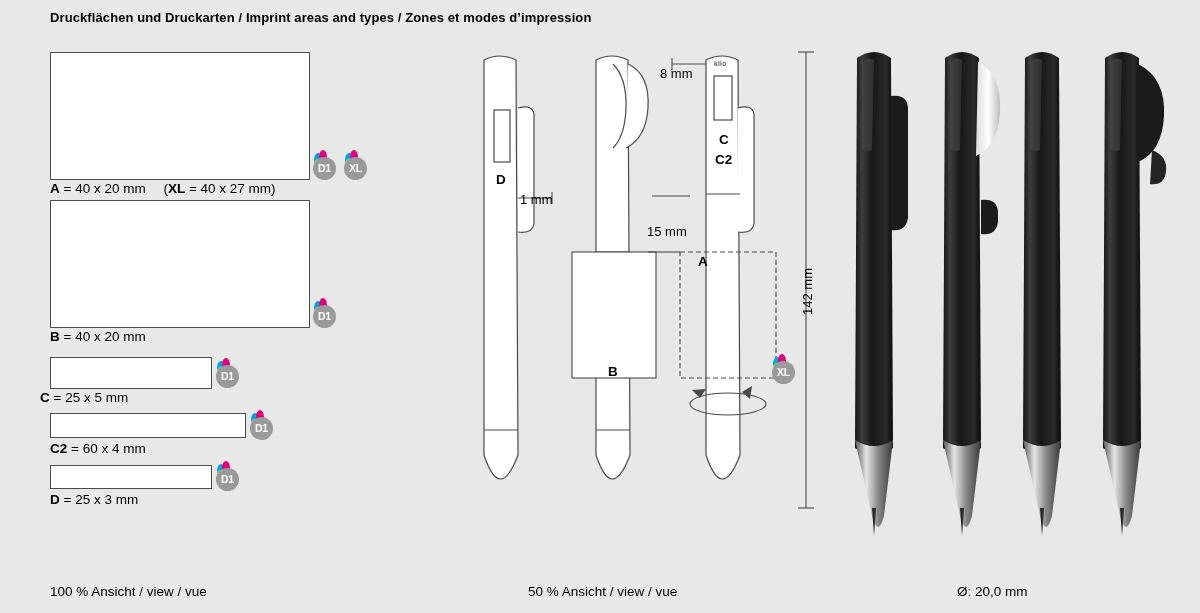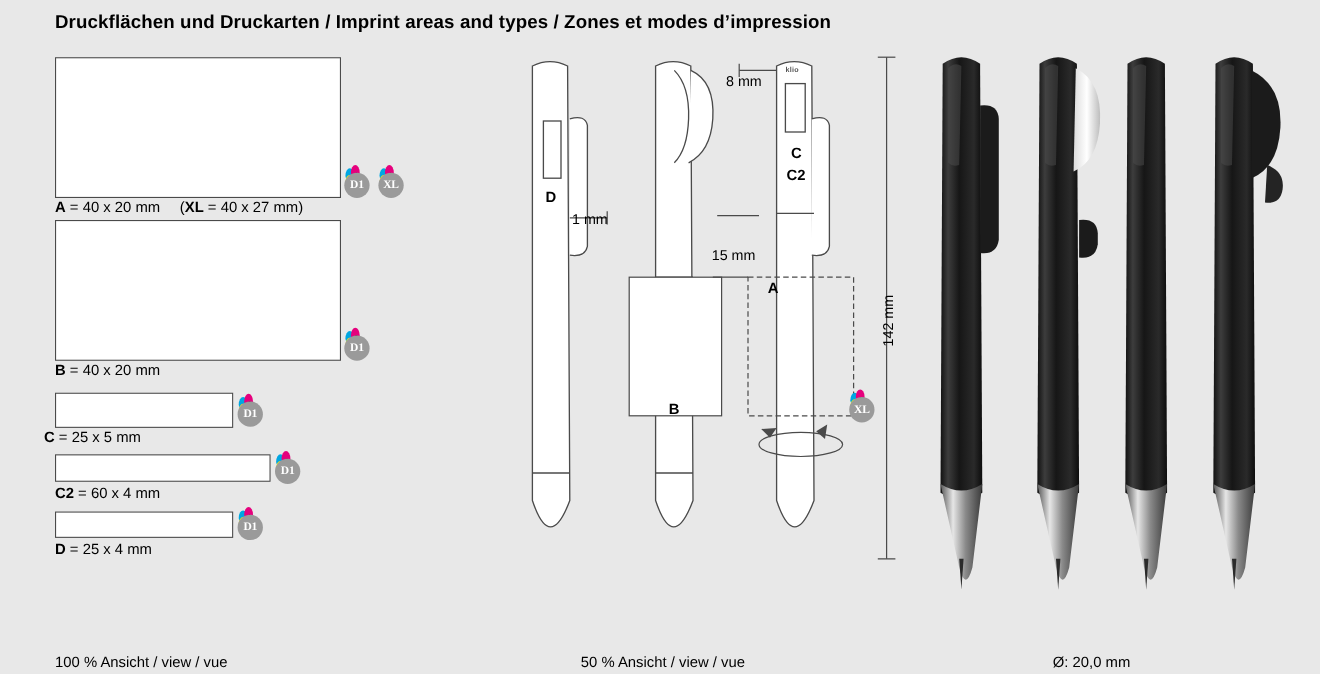--- a/index.html
+++ b/index.html
@@ -9,47 +9,47 @@
   body {
     width: 1200px; height: 613px;
     position: relative;
     font-family: "Liberation Sans", sans-serif;
     color: #000;
     overflow: hidden;
   }
   .title {
     position: absolute;
     left: 50px; top: 10px;
-    font-size: 17px;
+    font-size: 13px;
     font-weight: bold;
     letter-spacing: 0.1px;
   }
   
   .box {
     position: absolute;
     background: #fff;
     border: 1px solid #4a4a4a;
     box-sizing: border-box;
   }
   .cap {
     position: absolute;
     font-size: 13.5px;
     white-space: nowrap;
   }
   .cap b { font-weight: bold; }
   .footer {
     position: absolute;
-    bottom: 4px;
+    bottom: 14px;
     font-size: 13.5px;
     white-space: nowrap;
   }
   
   .badge {
     position: absolute;
-    width: 30px; height: 30px; font-family: Liberation Serif, serif;
+    width: 30px; height: 30px;
   }
   .badge .circ {
     position: absolute;
     left: 0; top: 7px;
     width: 23px; height: 23px;
     border-radius: 50%;
     background: #9a9a9a;
     color: #fff;
     font-size: 10.5px;
     font-weight: bold;
@@ -173,21 +173,21 @@
 <div class="badge" style="left:216px; top:461px;">
   <div class="drops">
     <span class="drop c"></span>
     <span class="drop m"></span>
     <span class="drop y"></span>
     <span class="drop k"></span>
   </div>
   <div class="circ">D1</div>
 </div>
 <div class="cap" style="left:50px; top:492px;">
-  <b>D</b><span> = 25 x 4 mm</span>
+  <b>D</b><span> = 25 x 3 mm</span>
 </div>
 
 <svg class="svgwrap" viewBox="0 0 1200 613">
   <g fill="#fff" stroke="#4a4a4a" stroke-width="1.2">
 
     <path d="M484 60 q16 -8 32 0 L518 455 q-18 48 -34 0 Z"></path>
     <path d="M518 108 q14 -4 16 6 l0 110 q-2 10 -16 8"></path>
     <rect x="494" y="110" width="16" height="52"></rect>
     <path d="M484 430 L518 430"></path>
 

